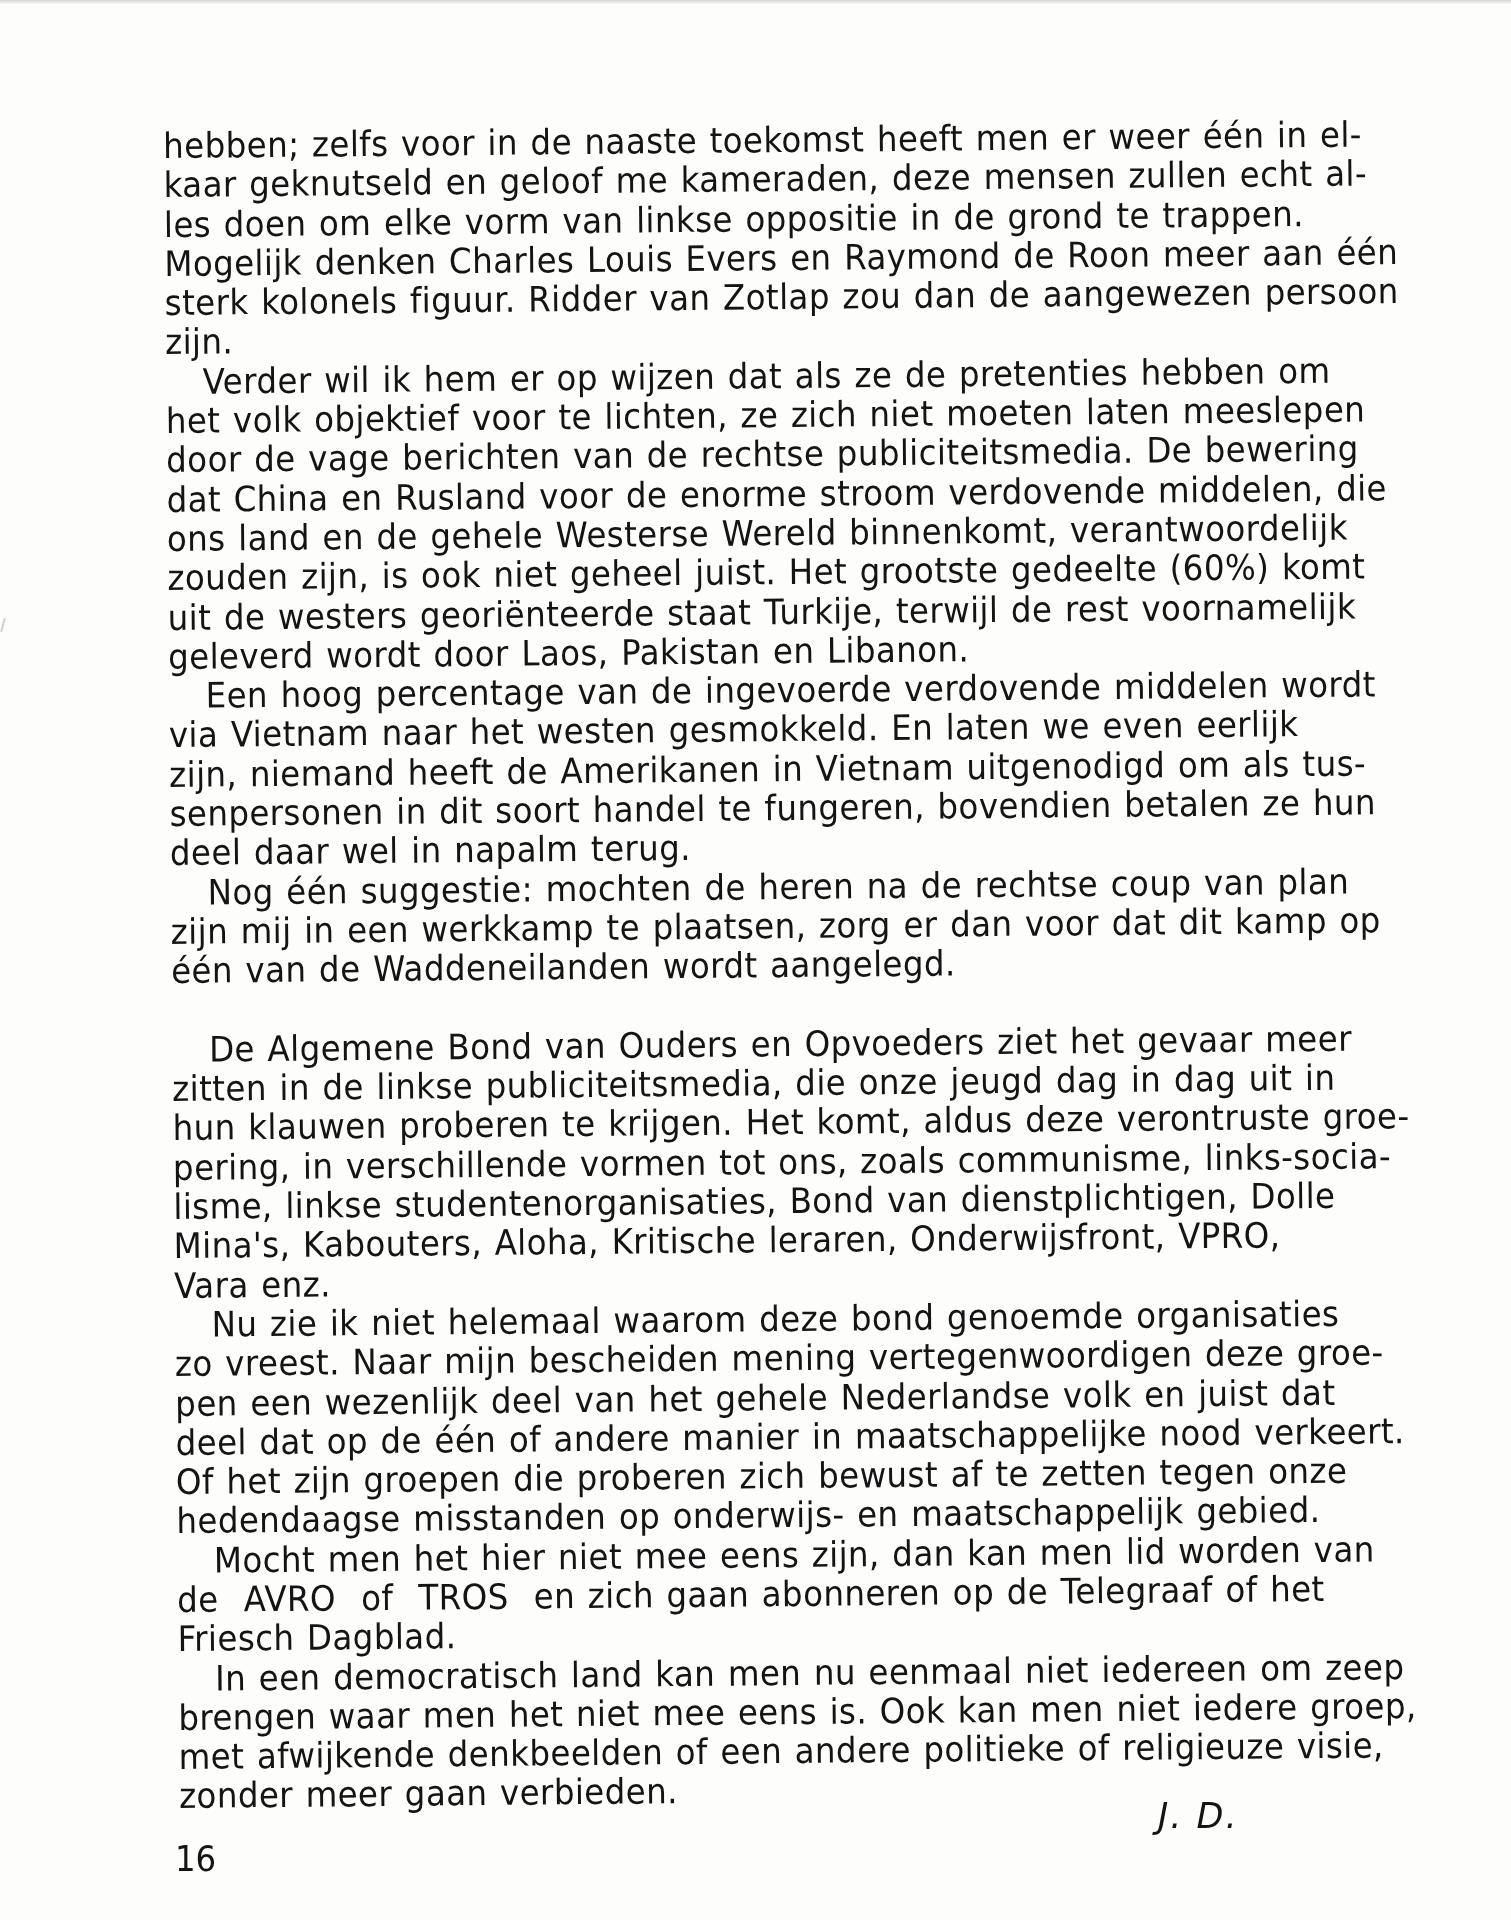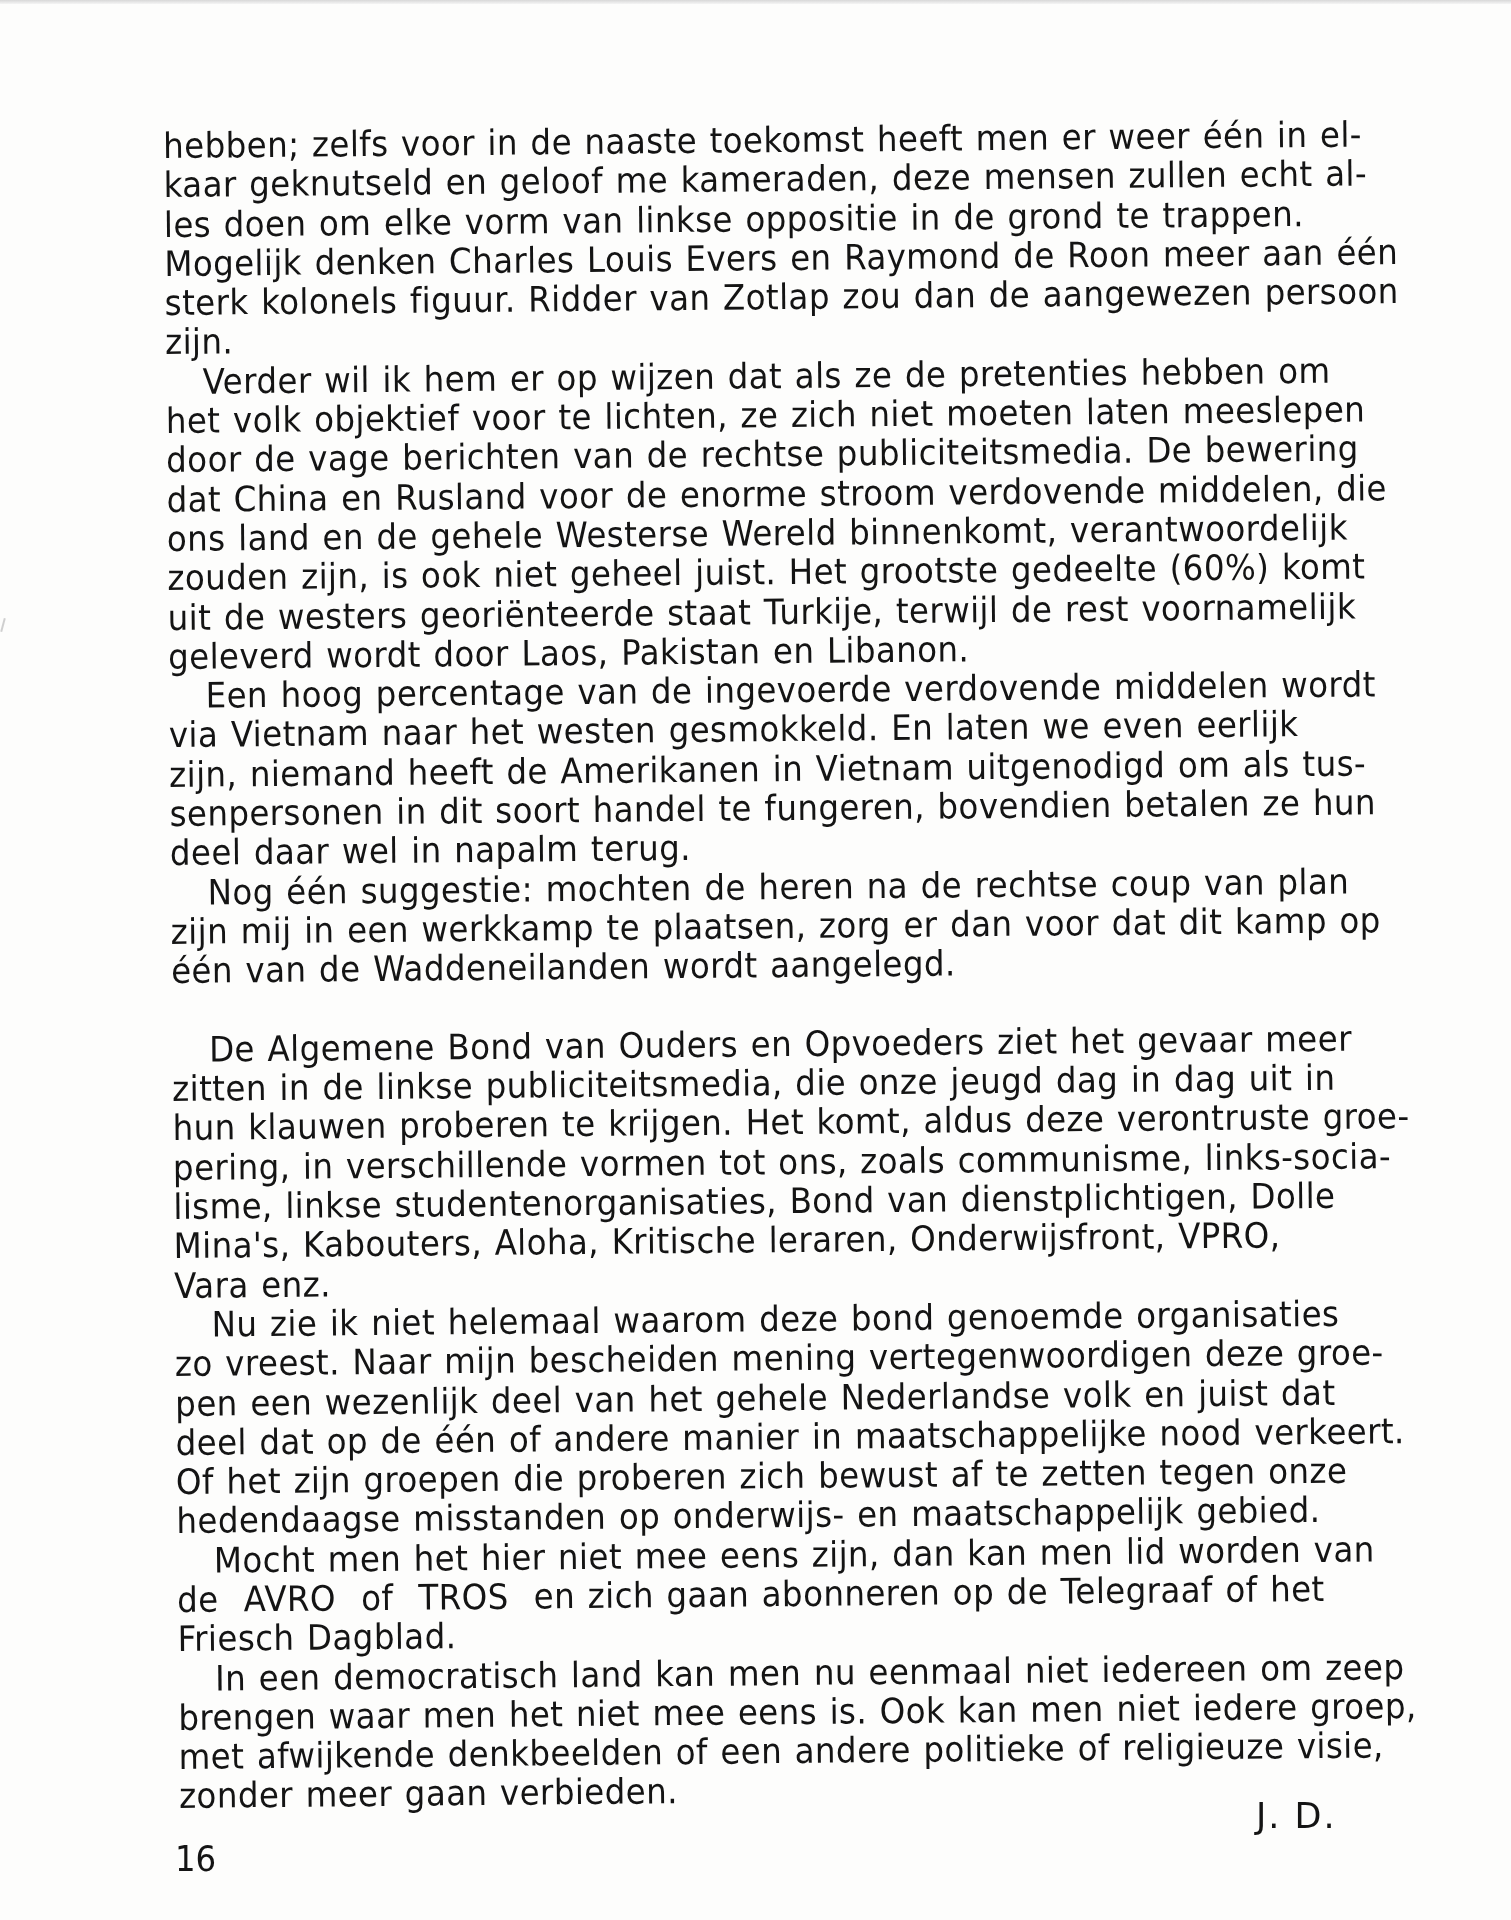--- a/index.html
+++ b/index.html
@@ -39,26 +39,27 @@
       height: 39.3px;
     }
     .line.indent {
       padding-left: 40px;
     }
     .line.blank {
       height: 39.3px;
     }
     .signature {
       position: absolute;
-      left: 1256px;
+      left: 1158px;
       top: 1796px;
       font-family: "DejaVu Sans", sans-serif;
       font-size: 35px;
       color: #141414;
       letter-spacing: 2px;
+      font-style: italic;
     }
     .page-number {
       position: absolute;
       left: 175px;
       top: 1838px;
       font-family: "DejaVu Sans", sans-serif;
       font-size: 36px;
       color: #141414;
       transform: scaleX(0.9);
       transform-origin: 0 0;

